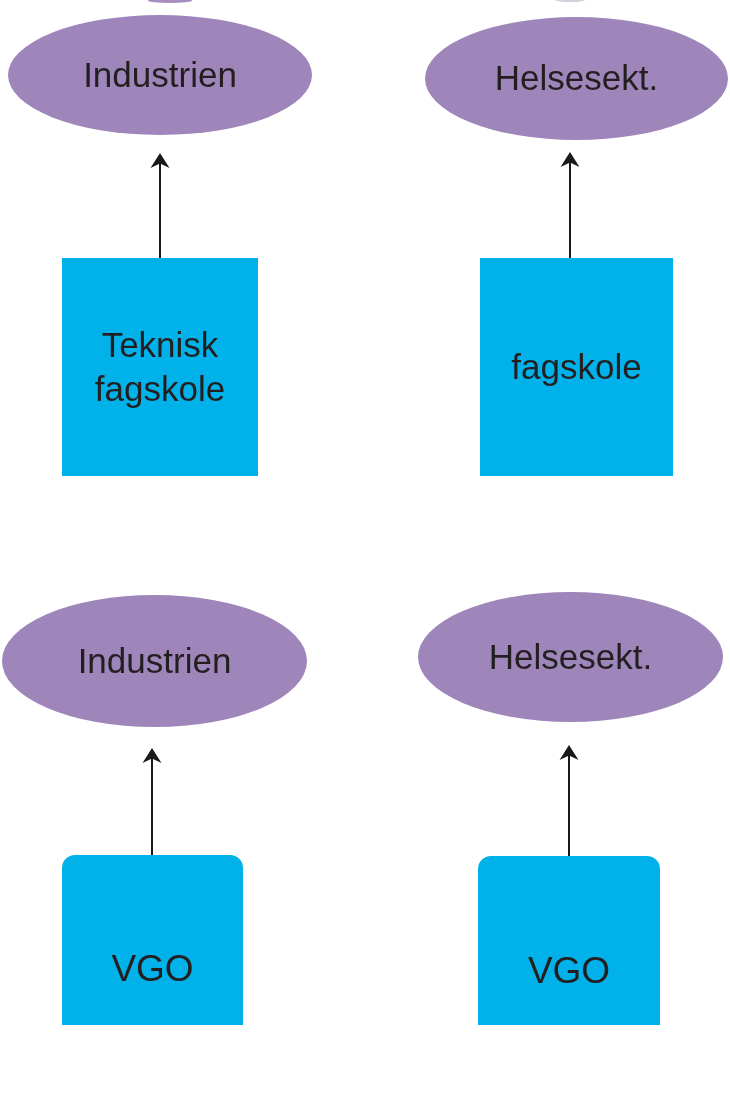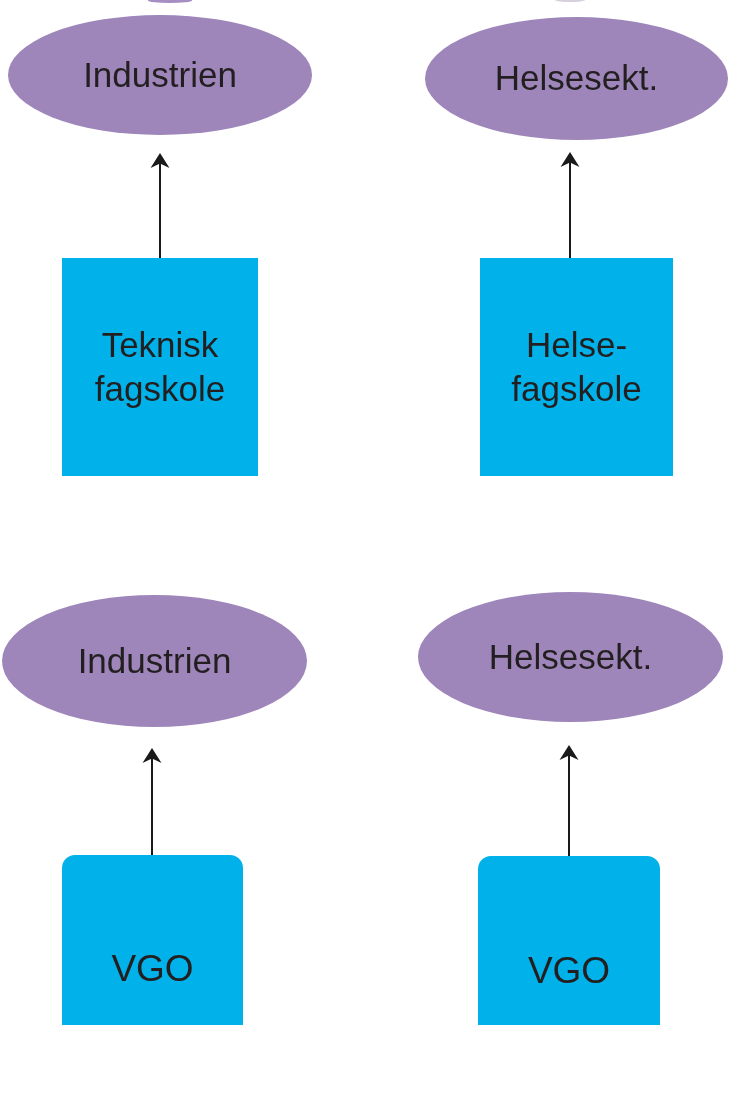--- a/index.html
+++ b/index.html
@@ -70,21 +70,20 @@
   </div>
 
   <div class="ellipse" style="left:425px;top:17px;width:303px;height:123px">
     <span>Helsesekt.</span>
   </div>
   <svg class="arrow" style="left:558px;top:152px" width="24" height="106" viewBox="0 0 24 106">
     <line x1="12" y1="9" x2="12" y2="106"></line>
     <path d="M12 0 L21.5 15 L12 10.5 L2.5 15 Z"></path>
   </svg>
   <div class="rect" style="left:480px;top:258px;width:193px;height:218px">
-    <span>Helse-</span>
     <span>fagskole</span>
   </div>
 
   <div class="ellipse" style="left:2px;top:595px;width:305px;height:132px">
     <span>Industrien</span>
   </div>
   <svg class="arrow" style="left:140px;top:748px" width="24" height="107" viewBox="0 0 24 107">
     <line x1="12" y1="9" x2="12" y2="107"></line>
     <path d="M12 0 L21.5 15 L12 10.5 L2.5 15 Z"></path>
   </svg>

